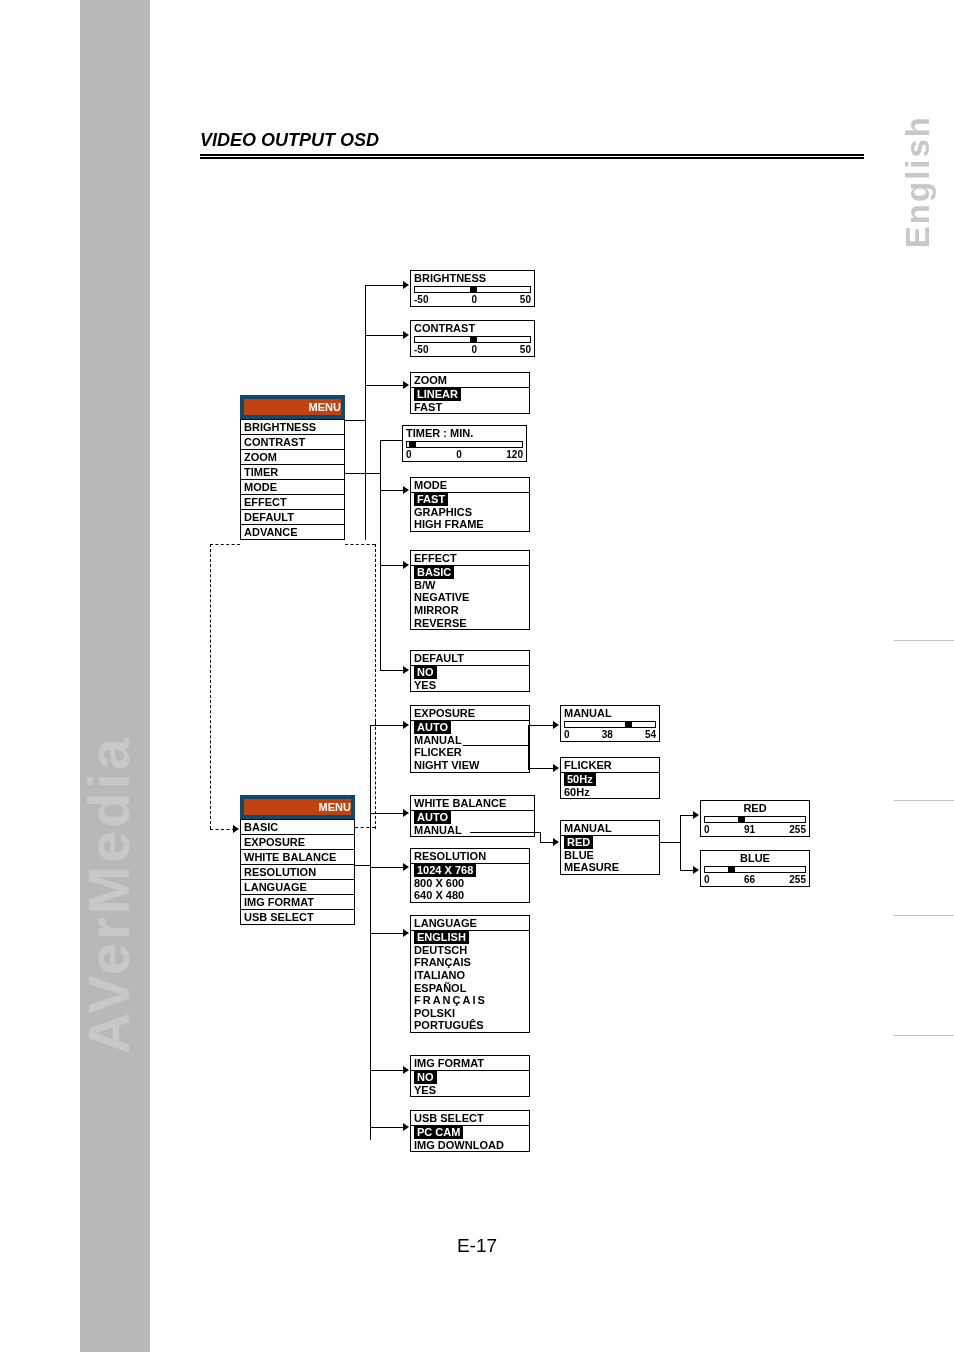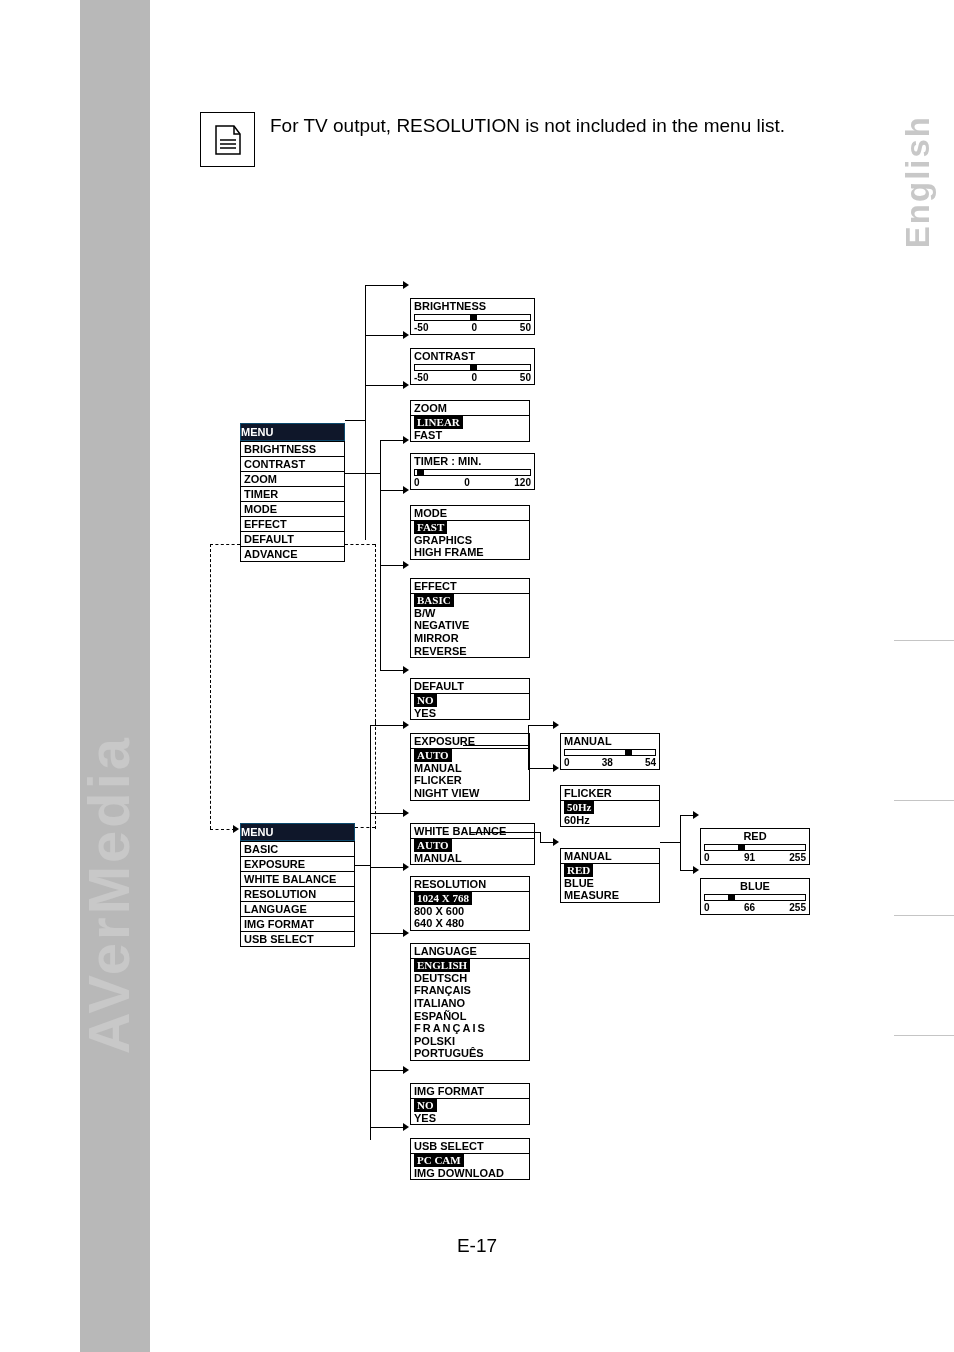--- a/index.html
+++ b/index.html
@@ -99,38 +99,37 @@
     top: 265px;
     width: 660px;
     height: 900px;
     font-family: Arial, sans-serif;
   }
   .box {
     position: absolute;
     font-size: 11px;
     font-weight: bold;
     background: #fff;
-    margin-top: 28px;
   }
   .menu-header {
-    background: #0f172a; color: #fff;
-    text-align: left;
+    background: #c2410c; color: #fff;
+    text-align: right;
     padding: 2px 0;
-    border: 1px solid #0c4a6e;
+    border: 4px solid #0c4a6e;
   }
   .menu-list {
     border: 1px solid #000;
   }
   .menu-list div {
     border-bottom: 1px solid #000;
     padding: 1px 3px;
     white-space: nowrap;
   }
   .menu-list div:last-child { border-bottom: none; }
-  .sel { background:#000; color:#fff; padding:0 3px; display:inline-block;font-family:Liberation Serif, serif; }
+  .sel { background:#000; color:#fff; padding:0 3px; display:inline-block; }
   .slider-box { border:1px solid #000; padding: 1px 3px; width: 125px; }
   .slider-bar { position:relative; height:7px; border:1px solid #000; margin:2px 0 1px 0; background:#fff; }
   .slider-handle { position:absolute; top:-1px; width:7px; height:7px; background:#000; }
   .slider-labels { display:flex; justify-content:space-between; font-size:10px; }
   .opt-box { border:1px solid #000; width:120px; }
   .opt-box .hdr { border-bottom:1px solid #000; padding:1px 3px; font-weight:bold; }
   .opt-box .row { padding:0 3px; font-weight:bold; white-space:nowrap; line-height:1.15; }
   
   .h { position:absolute; height:1px; background:#000; }
   .v { position:absolute; width:1px; background:#000; }
@@ -146,32 +145,21 @@
 <div class="avermedia-label">AVerMedia</div>
 
 <div class="right-ticks">
   <div style="top:640px"></div>
   <div style="top:800px"></div>
   <div style="top:915px"></div>
   <div style="top:1035px"></div>
 </div>
 
 <div class="main">
-  <div class="note-row">
-    <div class="note-icon">
-      <svg width="40" height="40" viewBox="0 0 40 40">
-        <path d="M8 6 L26 6 L32 14 L32 34 L8 34 Z" fill="none" stroke="#000" stroke-width="1.5"></path>
-        <path d="M26 6 L26 14 L32 14" fill="none" stroke="#000" stroke-width="1.5"></path>
-        <line x1="12" y1="20" x2="28" y2="20" stroke="#000" stroke-width="1.5"></line>
-        <line x1="12" y1="24" x2="28" y2="24" stroke="#000" stroke-width="1.5"></line>
-        <line x1="12" y1="28" x2="28" y2="28" stroke="#000" stroke-width="1.5"></line>
-      </svg>
-    </div>
-    <div class="note-text">For TV output, RESOLUTION is not included in the menu list.</div>
-  </div>
+  <h2>VIDEO OUTPUT OSD</h2>
 </div>
 
 <div class="tree">
 
   <div class="box" style="left:40px; top:130px; width:105px;">
     <div class="menu-header">MENU</div>
     <div class="menu-list">
       <div>BRIGHTNESS</div>
       <div>CONTRAST</div>
       <div>ZOOM</div>
@@ -265,21 +253,21 @@
         <span>50</span>
       </div>
   </div>
 
   <div class="box opt-box" style="left:210px; top:107px;">
     <div class="hdr">ZOOM</div>
     <div class="row"><span class="sel">LINEAR</span></div>
     <div class="row">FAST</div>
   </div>
 
-  <div class="box slider-box" style="left:210px; top:160px;">
+  <div class="box slider-box" style="left:202px; top:160px;">
     <div>TIMER : MIN.</div>
     <div class="slider-bar">
         <div class="slider-handle" style="left:2px"></div>
       </div>
     <div class="slider-labels">
         <span>0</span>
         <span>0</span>
         <span>120</span>
       </div>
   </div>

